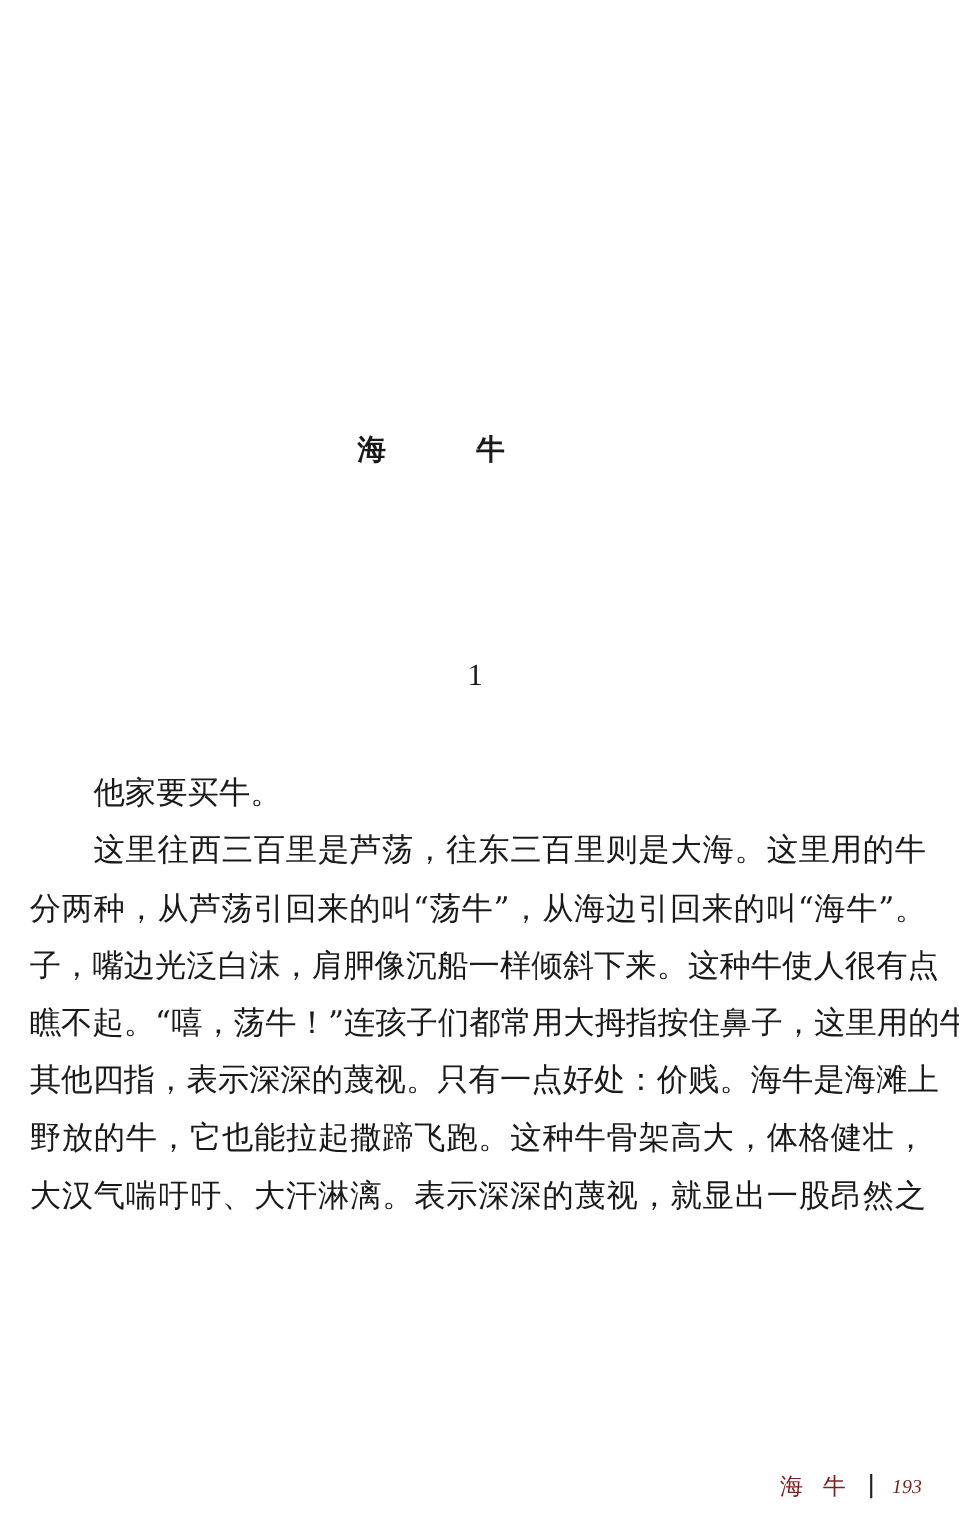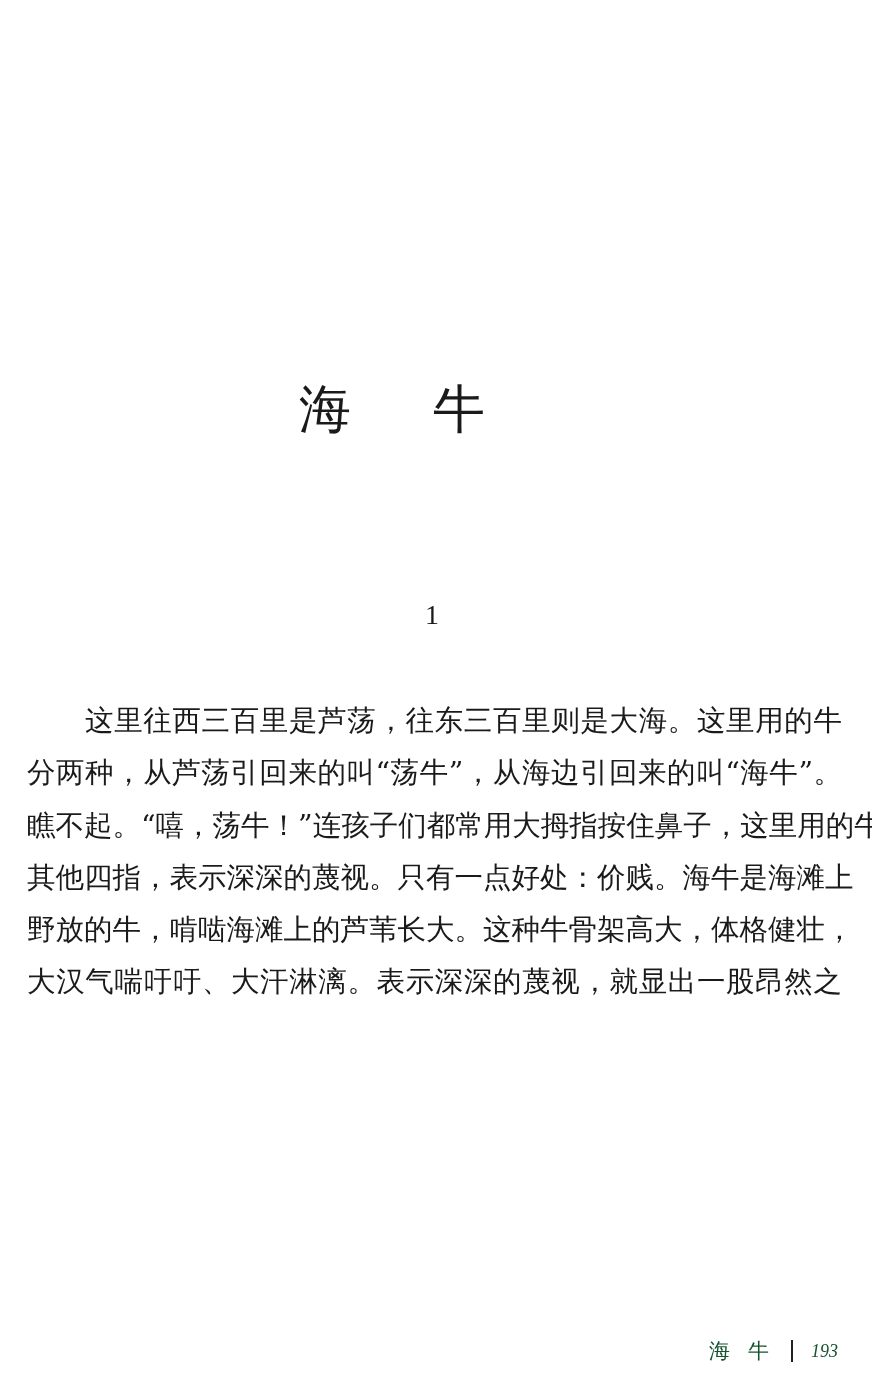--- a/index.html
+++ b/index.html
@@ -15,22 +15,22 @@
       color: #1a1a1a;
       font-family: "DejaVu Serif", "Liberation Serif", serif;
     }
     .chapter-title {
       position: absolute;
       top: 386px;
       left: 0;
       width: 784px;
       text-align: center;
       font-family: "DejaVu Sans", "Liberation Sans", sans-serif;
-      font-weight: normal;
-      font-size: 52px;
+      font-weight: bold;
+      font-size: 26px;
       line-height: 46px;
       letter-spacing: 0;
     }
     .chapter-title span {
       display: inline-block;
     }
     .chapter-title .gap {
       width: 82px;
     }
     .section-number {
@@ -65,21 +65,21 @@
       text-align-last: left;
     }
     .footer {
       position: absolute;
       top: 1334px;
       right: 34px;
       height: 34px;
       display: flex;
       align-items: center;
       font-size: 22px;
-      color: #14532d;
+      color: #7f1d1d;
     }
     .footer .running-title {
       font-family: "DejaVu Sans", "Liberation Sans", sans-serif;
       letter-spacing: 18px;
       font-size: 21px;
     }
     .footer .divider {
       display: inline-block;
       width: 2px;
       height: 22px;
@@ -95,25 +95,27 @@
 </head>
 <body>
 
 <div class="chapter-title">
   <span>海</span><span class="gap"></span><span>牛</span>
 </div>
 
 <div class="section-number">1</div>
 
 <div class="body-text">
+  <div class="line indent short">他家要买牛。</div>
   <div class="line indent">这里往西三百里是芦荡，往东三百里则是大海。这里用的牛</div>
   <div class="line">分两种，从芦荡引回来的叫“荡牛”，从海边引回来的叫“海牛”。</div>
+  <div class="line">子，嘴边光泛白沫，肩胛像沉船一样倾斜下来。这种牛使人很有点</div>
   <div class="line">瞧不起。“嘻，荡牛！”连孩子们都常用大拇指按住鼻子，这里用的牛</div>
   <div class="line">其他四指，表示深深的蔑视。只有一点好处：价贱。海牛是海滩上</div>
-  <div class="line">野放的牛，啃啮海滩上的芦苇长大。这种牛骨架高大，体格健壮，</div>
+  <div class="line">野放的牛，它也能拉起撒蹄飞跑。这种牛骨架高大，体格健壮，</div>
   <div class="line">大汉气喘吁吁、大汗淋漓。表示深深的蔑视，就显出一股昂然之</div>
 </div>
 
 <div class="footer">
   <span class="running-title">海牛</span>
   <span class="divider"></span>
   <span class="page-number">193</span>
 </div>
 
 </body></html>

